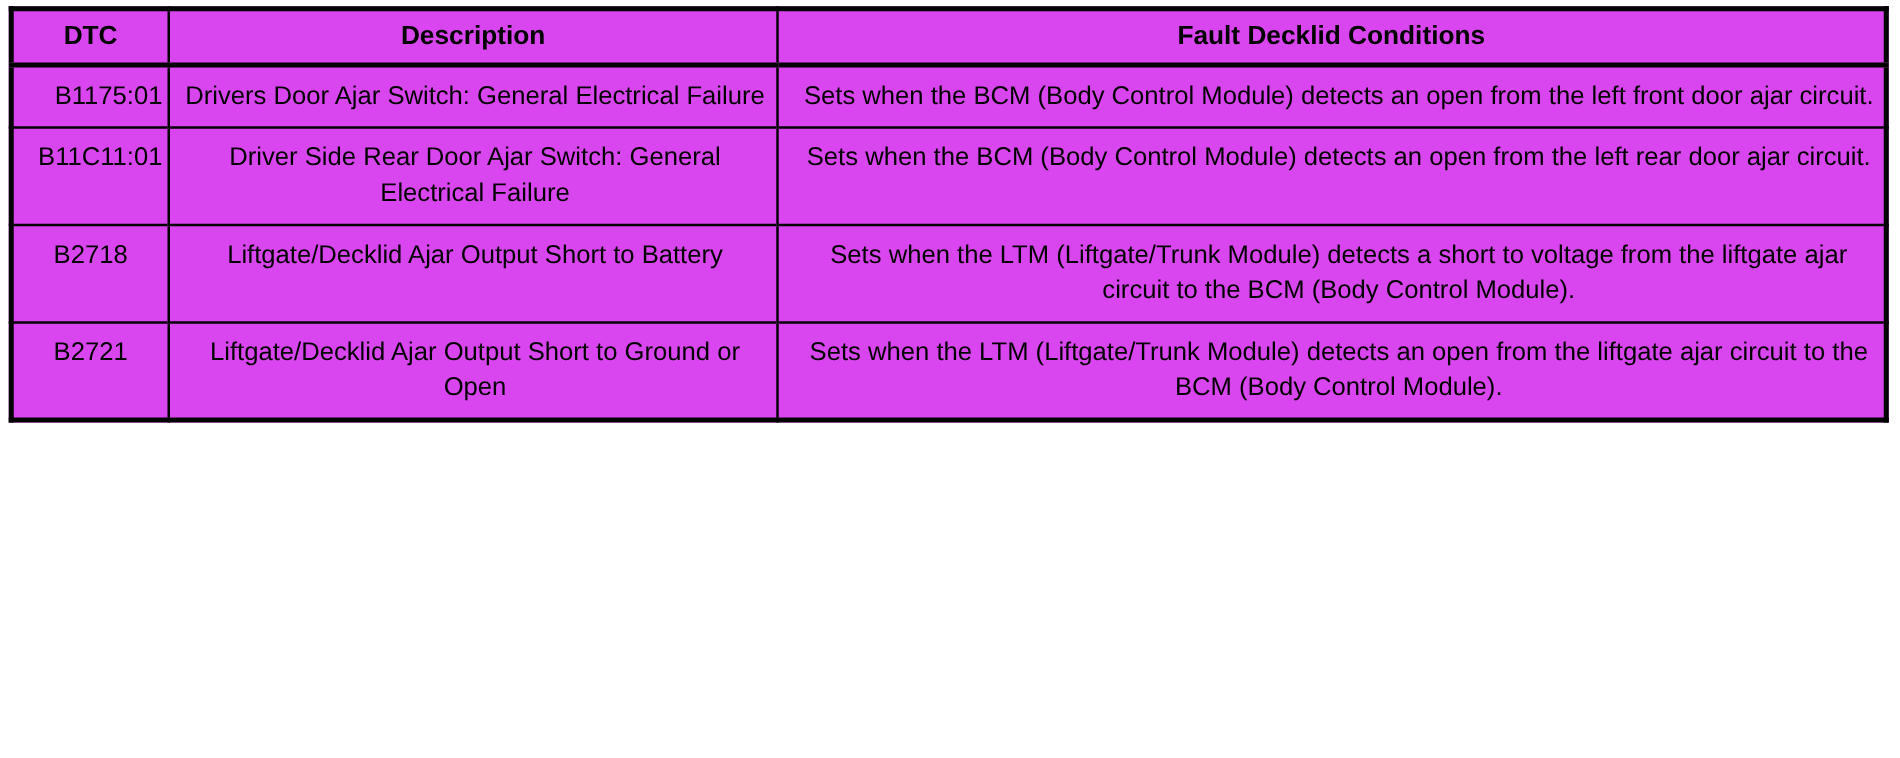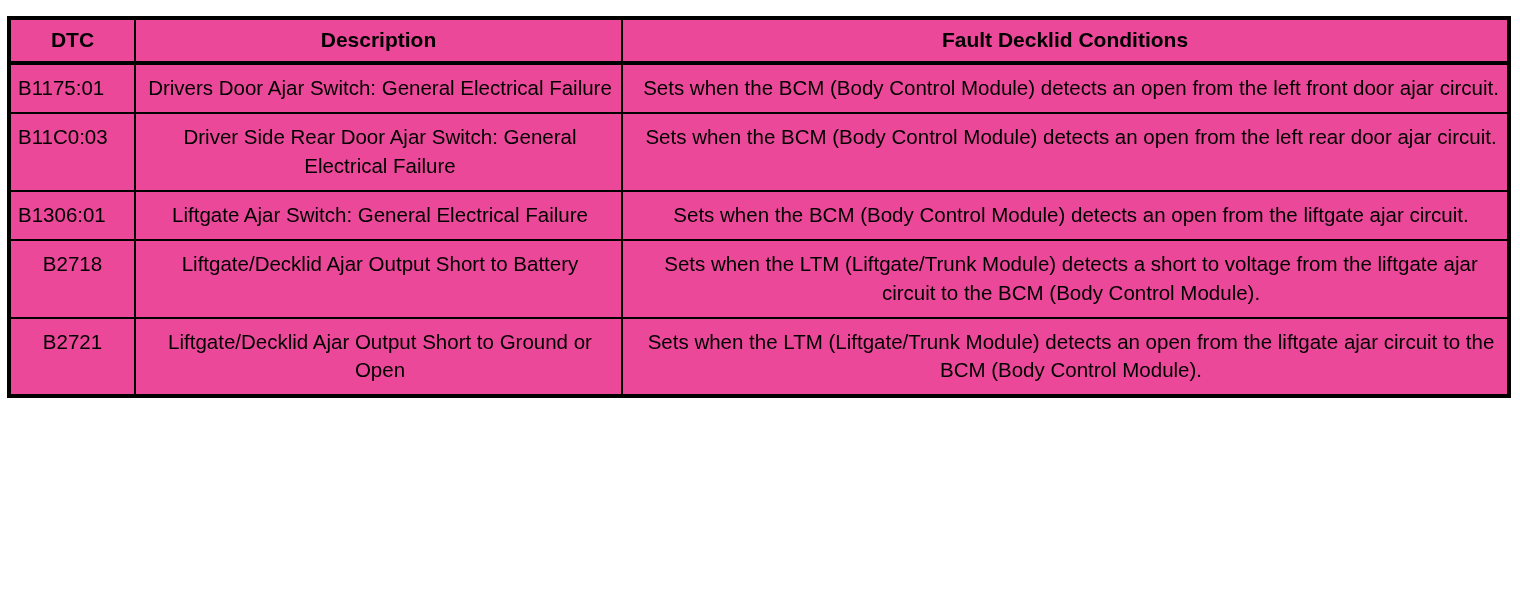--- a/index.html
+++ b/index.html
@@ -18,22 +18,22 @@
     height: 606px;
     position: relative;
     overflow: hidden;
     background: #ffffff;
     box-sizing: border-box;
   }
   table.dtc-table {
     border-collapse: collapse;
     table-layout: fixed;
     width: 1500px;
-    margin: 16px 0 0 7px;
-    background: #ec4899;
+    margin: 5px 0 0 7px;
+    background: #d946ef;
   }
   table.dtc-table col.c-dtc   { width: 126px; }
   table.dtc-table col.c-desc  { width: 487px; }
   table.dtc-table col.c-fault { width: 887px; }
 
   
   table.dtc-table {
     border: 4px solid #000000;
   }
 
@@ -61,21 +61,21 @@
     font-weight: normal;
     text-align: center;
   }
   tbody tr:first-child td { border-top: none; }
   tbody td:last-child { border-right: none; }
 
   td.dtc-cell {
     white-space: nowrap;
     padding-left: 7px;
     padding-right: 4px;
-    text-align: left;
+    text-align: right;
   }
   td.dtc-cell.center { text-align: center; padding-left: 4px; }
 
   td.desc-cell { padding-left: 11px; padding-right: 8px; }
   td.fault-cell { padding-left: 20px; padding-right: 8px; }
 </style>
 </head>
 <body>
 
 <div class="page">
@@ -92,28 +92,23 @@
         <th>Fault Decklid Conditions</th>
       </tr>
     </thead>
     <tbody id="table-body">
         <tr>
           <td class="dtc-cell">B1175:01</td>
           <td class="desc-cell">Drivers Door Ajar Switch: General Electrical Failure</td>
           <td class="fault-cell">Sets when the BCM (Body Control Module) detects an open from the left front door ajar circuit.</td>
         </tr>
         <tr>
-          <td class="dtc-cell">B11C0:03</td>
+          <td class="dtc-cell">B11C11:01</td>
           <td class="desc-cell">Driver Side Rear Door Ajar Switch: General Electrical Failure</td>
           <td class="fault-cell">Sets when the BCM (Body Control Module) detects an open from the left rear door ajar circuit.</td>
-        </tr>
-        <tr>
-          <td class="dtc-cell">B1306:01</td>
-          <td class="desc-cell">Liftgate Ajar Switch: General Electrical Failure</td>
-          <td class="fault-cell">Sets when the BCM (Body Control Module) detects an open from the liftgate ajar circuit.</td>
         </tr>
         <tr>
           <td class="dtc-cell center">B2718</td>
           <td class="desc-cell">Liftgate/Decklid Ajar Output Short to Battery</td>
           <td class="fault-cell">Sets when the LTM (Liftgate/Trunk Module) detects a short to voltage from the liftgate ajar circuit to the BCM (Body Control Module).</td>
         </tr>
         <tr>
           <td class="dtc-cell center">B2721</td>
           <td class="desc-cell">Liftgate/Decklid Ajar Output Short to Ground or Open</td>
           <td class="fault-cell">Sets when the LTM (Liftgate/Trunk Module) detects an open from the liftgate ajar circuit to the BCM (Body Control Module).</td>

